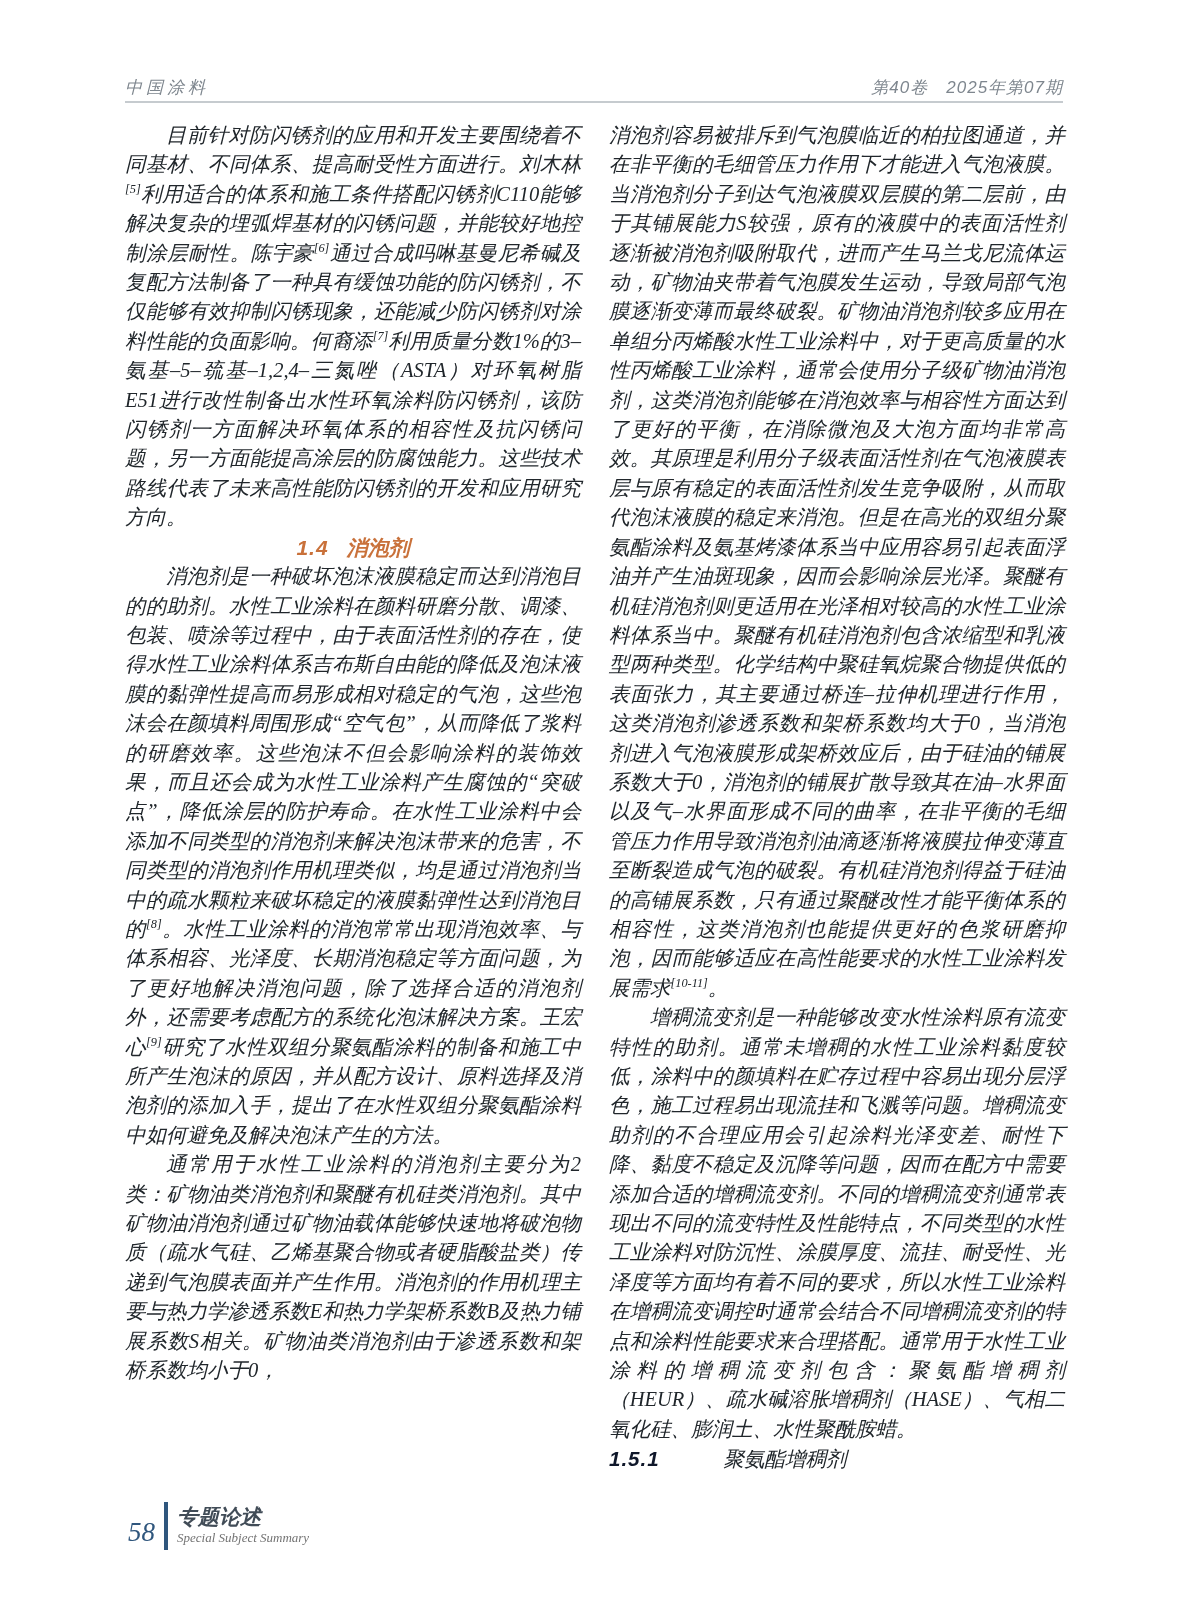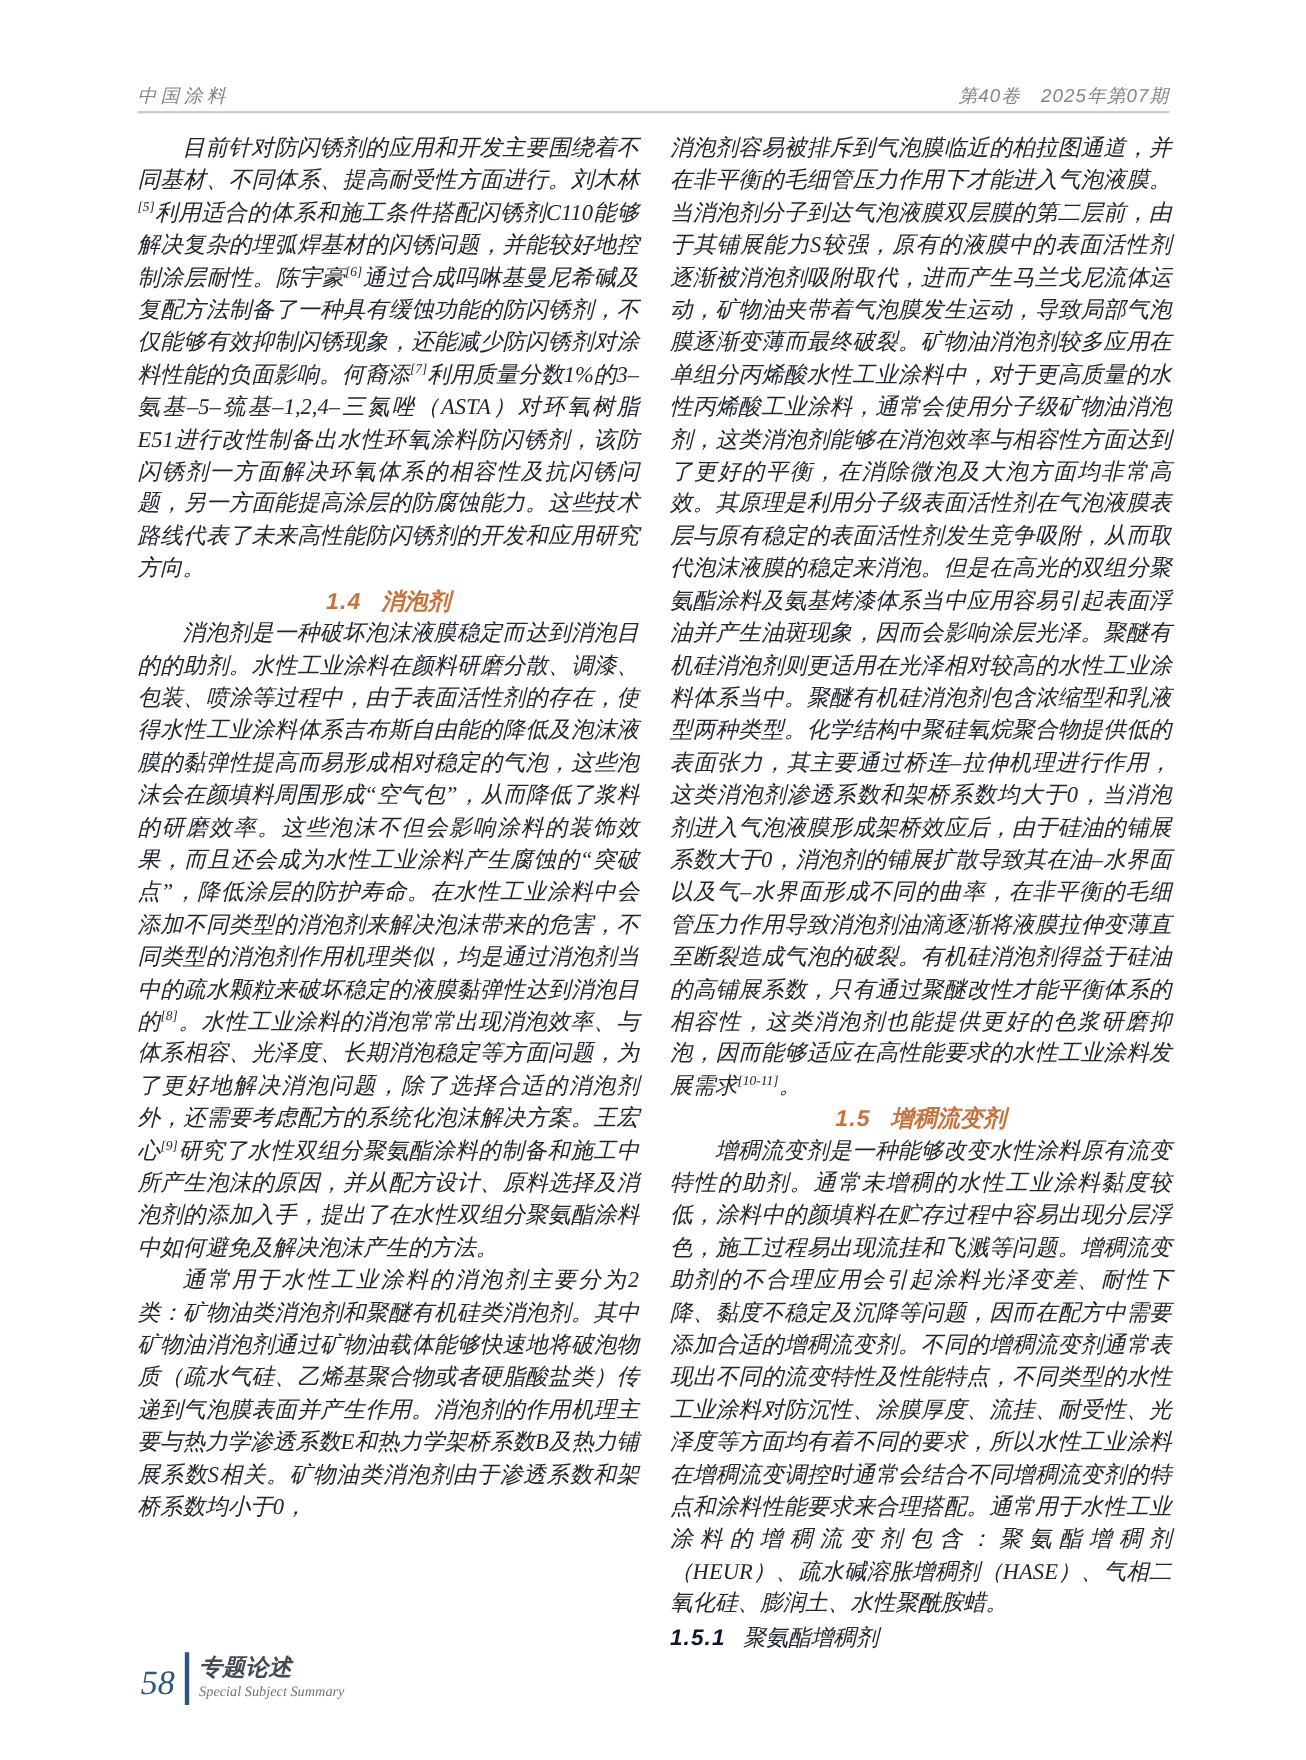--- a/index.html
+++ b/index.html
@@ -48,29 +48,29 @@
   .sec-h .num{margin-right:18px;letter-spacing:1px;}
   .sub-h{
     margin:0;line-height:29.4px;
     font-size:20.5px;font-weight:normal;
     text-align:left;text-indent:0;
   }
   .sub-h .num{
     font-family:"Liberation Sans","DejaVu Sans",sans-serif;
     font-weight:bold;color:#0f172a;margin-right:16px;letter-spacing:1px;
   }
-  .sub-h .ttl{color:#20262b;}
+  .sub-h .ttl{color:#20262b;margin-left:48px;}
 
   
   .footer{
     position:absolute;left:128px;top:1502px;
     display:flex;align-items:center;
   }
   .page-num{
-    font-size:31px;color:#2f567d;margin-right:9px;
+    font-size:27px;color:#2f567d;margin-right:9px;
     font-family:"Liberation Serif","DejaVu Serif",serif;
     align-self:flex-end;line-height:1.3;
   }
   .footer-bar{width:4px;height:48px;background:#2f567d;margin-right:9px;}
   .footer-text{display:flex;flex-direction:column;justify-content:flex-start;}
   .footer-title{
     font-family:"Liberation Sans","DejaVu Sans",sans-serif;
     font-size:21px;font-weight:bold;color:#414c57;line-height:1.15;
   }
   .footer-sub{
@@ -93,21 +93,20 @@
 
     <div class="col">
       <p>目前针对防闪锈剂的应用和开发主要围绕着不同基材、不同体系、提高耐受性方面进行。刘木林<sup>[5]</sup>利用适合的体系和施工条件搭配闪锈剂C110能够解决复杂的埋弧焊基材的闪锈问题，并能较好地控制涂层耐性。陈宇豪<sup>[6]</sup>通过合成吗啉基曼尼希碱及复配方法制备了一种具有缓蚀功能的防闪锈剂，不仅能够有效抑制闪锈现象，还能减少防闪锈剂对涂料性能的负面影响。何裔添<sup>[7]</sup>利用质量分数1%的3–氨基–5–巯基–1,2,4–三氮唑（ASTA）对环氧树脂E51进行改性制备出水性环氧涂料防闪锈剂，该防闪锈剂一方面解决环氧体系的相容性及抗闪锈问题，另一方面能提高涂层的防腐蚀能力。这些技术路线代表了未来高性能防闪锈剂的开发和应用研究方向。</p>
       <h2 class="sec-h"><span class="num">1.4</span><span class="ttl">消泡剂</span></h2>
       <p>消泡剂是一种破坏泡沫液膜稳定而达到消泡目的的助剂。水性工业涂料在颜料研磨分散、调漆、包装、喷涂等过程中，由于表面活性剂的存在，使得水性工业涂料体系吉布斯自由能的降低及泡沫液膜的黏弹性提高而易形成相对稳定的气泡，这些泡沫会在颜填料周围形成“空气包”，从而降低了浆料的研磨效率。这些泡沫不但会影响涂料的装饰效果，而且还会成为水性工业涂料产生腐蚀的“突破点”，降低涂层的防护寿命。在水性工业涂料中会添加不同类型的消泡剂来解决泡沫带来的危害，不同类型的消泡剂作用机理类似，均是通过消泡剂当中的疏水颗粒来破坏稳定的液膜黏弹性达到消泡目的<sup>[8]</sup>。水性工业涂料的消泡常常出现消泡效率、与体系相容、光泽度、长期消泡稳定等方面问题，为了更好地解决消泡问题，除了选择合适的消泡剂外，还需要考虑配方的系统化泡沫解决方案。王宏心<sup>[9]</sup>研究了水性双组分聚氨酯涂料的制备和施工中所产生泡沫的原因，并从配方设计、原料选择及消泡剂的添加入手，提出了在水性双组分聚氨酯涂料中如何避免及解决泡沫产生的方法。</p>
       <p>通常用于水性工业涂料的消泡剂主要分为2类：矿物油类消泡剂和聚醚有机硅类消泡剂。其中矿物油消泡剂通过矿物油载体能够快速地将破泡物质（疏水气硅、乙烯基聚合物或者硬脂酸盐类）传递到气泡膜表面并产生作用。消泡剂的作用机理主要与热力学渗透系数E和热力学架桥系数B及热力铺展系数S相关。矿物油类消泡剂由于渗透系数和架桥系数均小于0，</p>
     </div>
 
     <div class="col">
       <p class="cont">消泡剂容易被排斥到气泡膜临近的柏拉图通道，并在非平衡的毛细管压力作用下才能进入气泡液膜。当消泡剂分子到达气泡液膜双层膜的第二层前，由于其铺展能力S较强，原有的液膜中的表面活性剂逐渐被消泡剂吸附取代，进而产生马兰戈尼流体运动，矿物油夹带着气泡膜发生运动，导致局部气泡膜逐渐变薄而最终破裂。矿物油消泡剂较多应用在单组分丙烯酸水性工业涂料中，对于更高质量的水性丙烯酸工业涂料，通常会使用分子级矿物油消泡剂，这类消泡剂能够在消泡效率与相容性方面达到了更好的平衡，在消除微泡及大泡方面均非常高效。其原理是利用分子级表面活性剂在气泡液膜表层与原有稳定的表面活性剂发生竞争吸附，从而取代泡沫液膜的稳定来消泡。但是在高光的双组分聚氨酯涂料及氨基烤漆体系当中应用容易引起表面浮油并产生油斑现象，因而会影响涂层光泽。聚醚有机硅消泡剂则更适用在光泽相对较高的水性工业涂料体系当中。聚醚有机硅消泡剂包含浓缩型和乳液型两种类型。化学结构中聚硅氧烷聚合物提供低的表面张力，其主要通过桥连–拉伸机理进行作用，这类消泡剂渗透系数和架桥系数均大于0，当消泡剂进入气泡液膜形成架桥效应后，由于硅油的铺展系数大于0，消泡剂的铺展扩散导致其在油–水界面以及气–水界面形成不同的曲率，在非平衡的毛细管压力作用导致消泡剂油滴逐渐将液膜拉伸变薄直至断裂造成气泡的破裂。有机硅消泡剂得益于硅油的高铺展系数，只有通过聚醚改性才能平衡体系的相容性，这类消泡剂也能提供更好的色浆研磨抑泡，因而能够适应在高性能要求的水性工业涂料发展需求<sup>[10-11]</sup>。</p>
-      <h2 class="sec-h"><span class="num">1.5</span><span class="ttl">增稠流变剂</span></h2>
       <p>增稠流变剂是一种能够改变水性涂料原有流变特性的助剂。通常未增稠的水性工业涂料黏度较低，涂料中的颜填料在贮存过程中容易出现分层浮色，施工过程易出现流挂和飞溅等问题。增稠流变助剂的不合理应用会引起涂料光泽变差、耐性下降、黏度不稳定及沉降等问题，因而在配方中需要添加合适的增稠流变剂。不同的增稠流变剂通常表现出不同的流变特性及性能特点，不同类型的水性工业涂料对防沉性、涂膜厚度、流挂、耐受性、光泽度等方面均有着不同的要求，所以水性工业涂料在增稠流变调控时通常会结合不同增稠流变剂的特点和涂料性能要求来合理搭配。通常用于水性工业涂料的增稠流变剂包含：聚氨酯增稠剂（HEUR）、疏水碱溶胀增稠剂（HASE）、气相二氧化硅、膨润土、水性聚酰胺蜡。</p>
       <h3 class="sub-h"><span class="num">1.5.1</span><span class="ttl">聚氨酯增稠剂</span></h3>
     </div>
 
   </div>
 
   <div class="footer">
     <span class="page-num">58</span>
     <span class="footer-bar"></span>
     <span class="footer-text">

